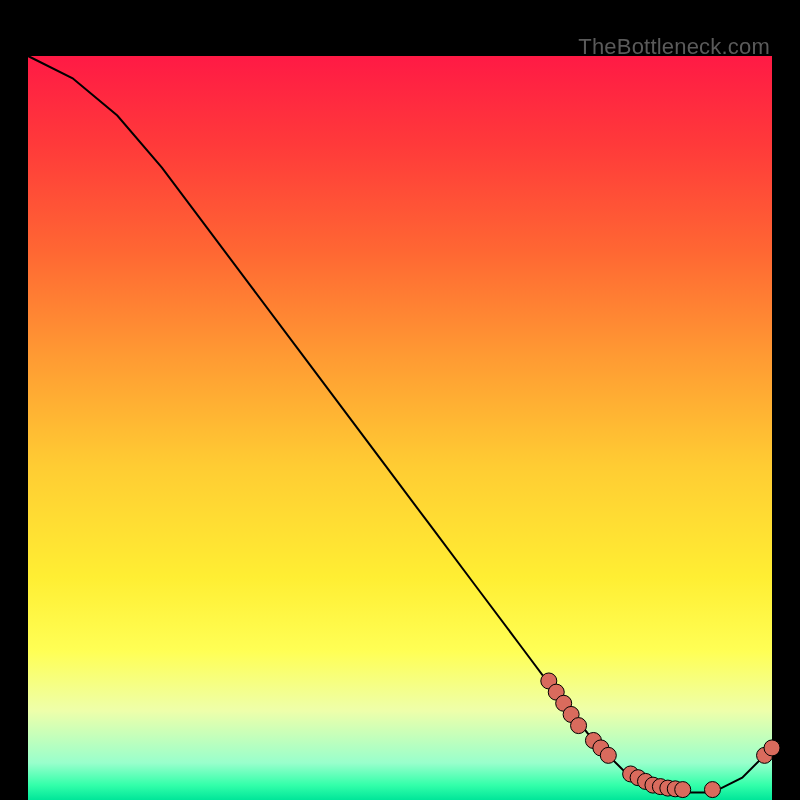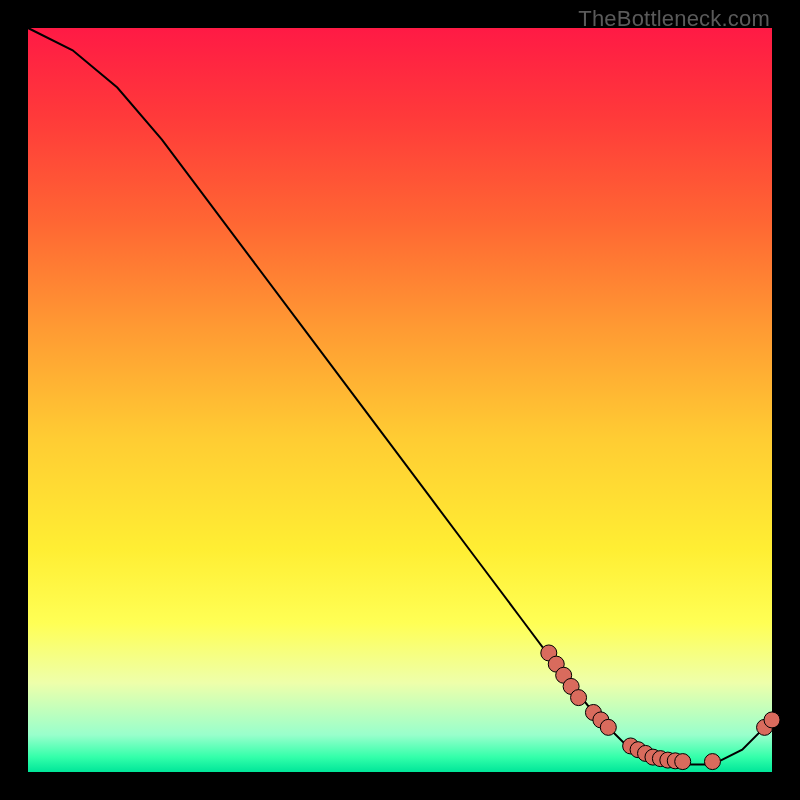--- a/index.html
+++ b/index.html
@@ -8,20 +8,21 @@
     width: 800px;
     height: 800px;
     background: #000000;
     font-family: Arial, sans-serif;
     overflow: hidden;
   }
   .chart-container {
     position: relative;
     width: 800px;
     height: 570px;
+    margin-top: 28px;
   }
   .plot-area {
     position: absolute;
     left: 28px;
     top: 28px;
     width: 744px;
     height: 744px;
     background: linear-gradient(to bottom,
       #ff1a45 0%,
       #ff3a3a 12%,

